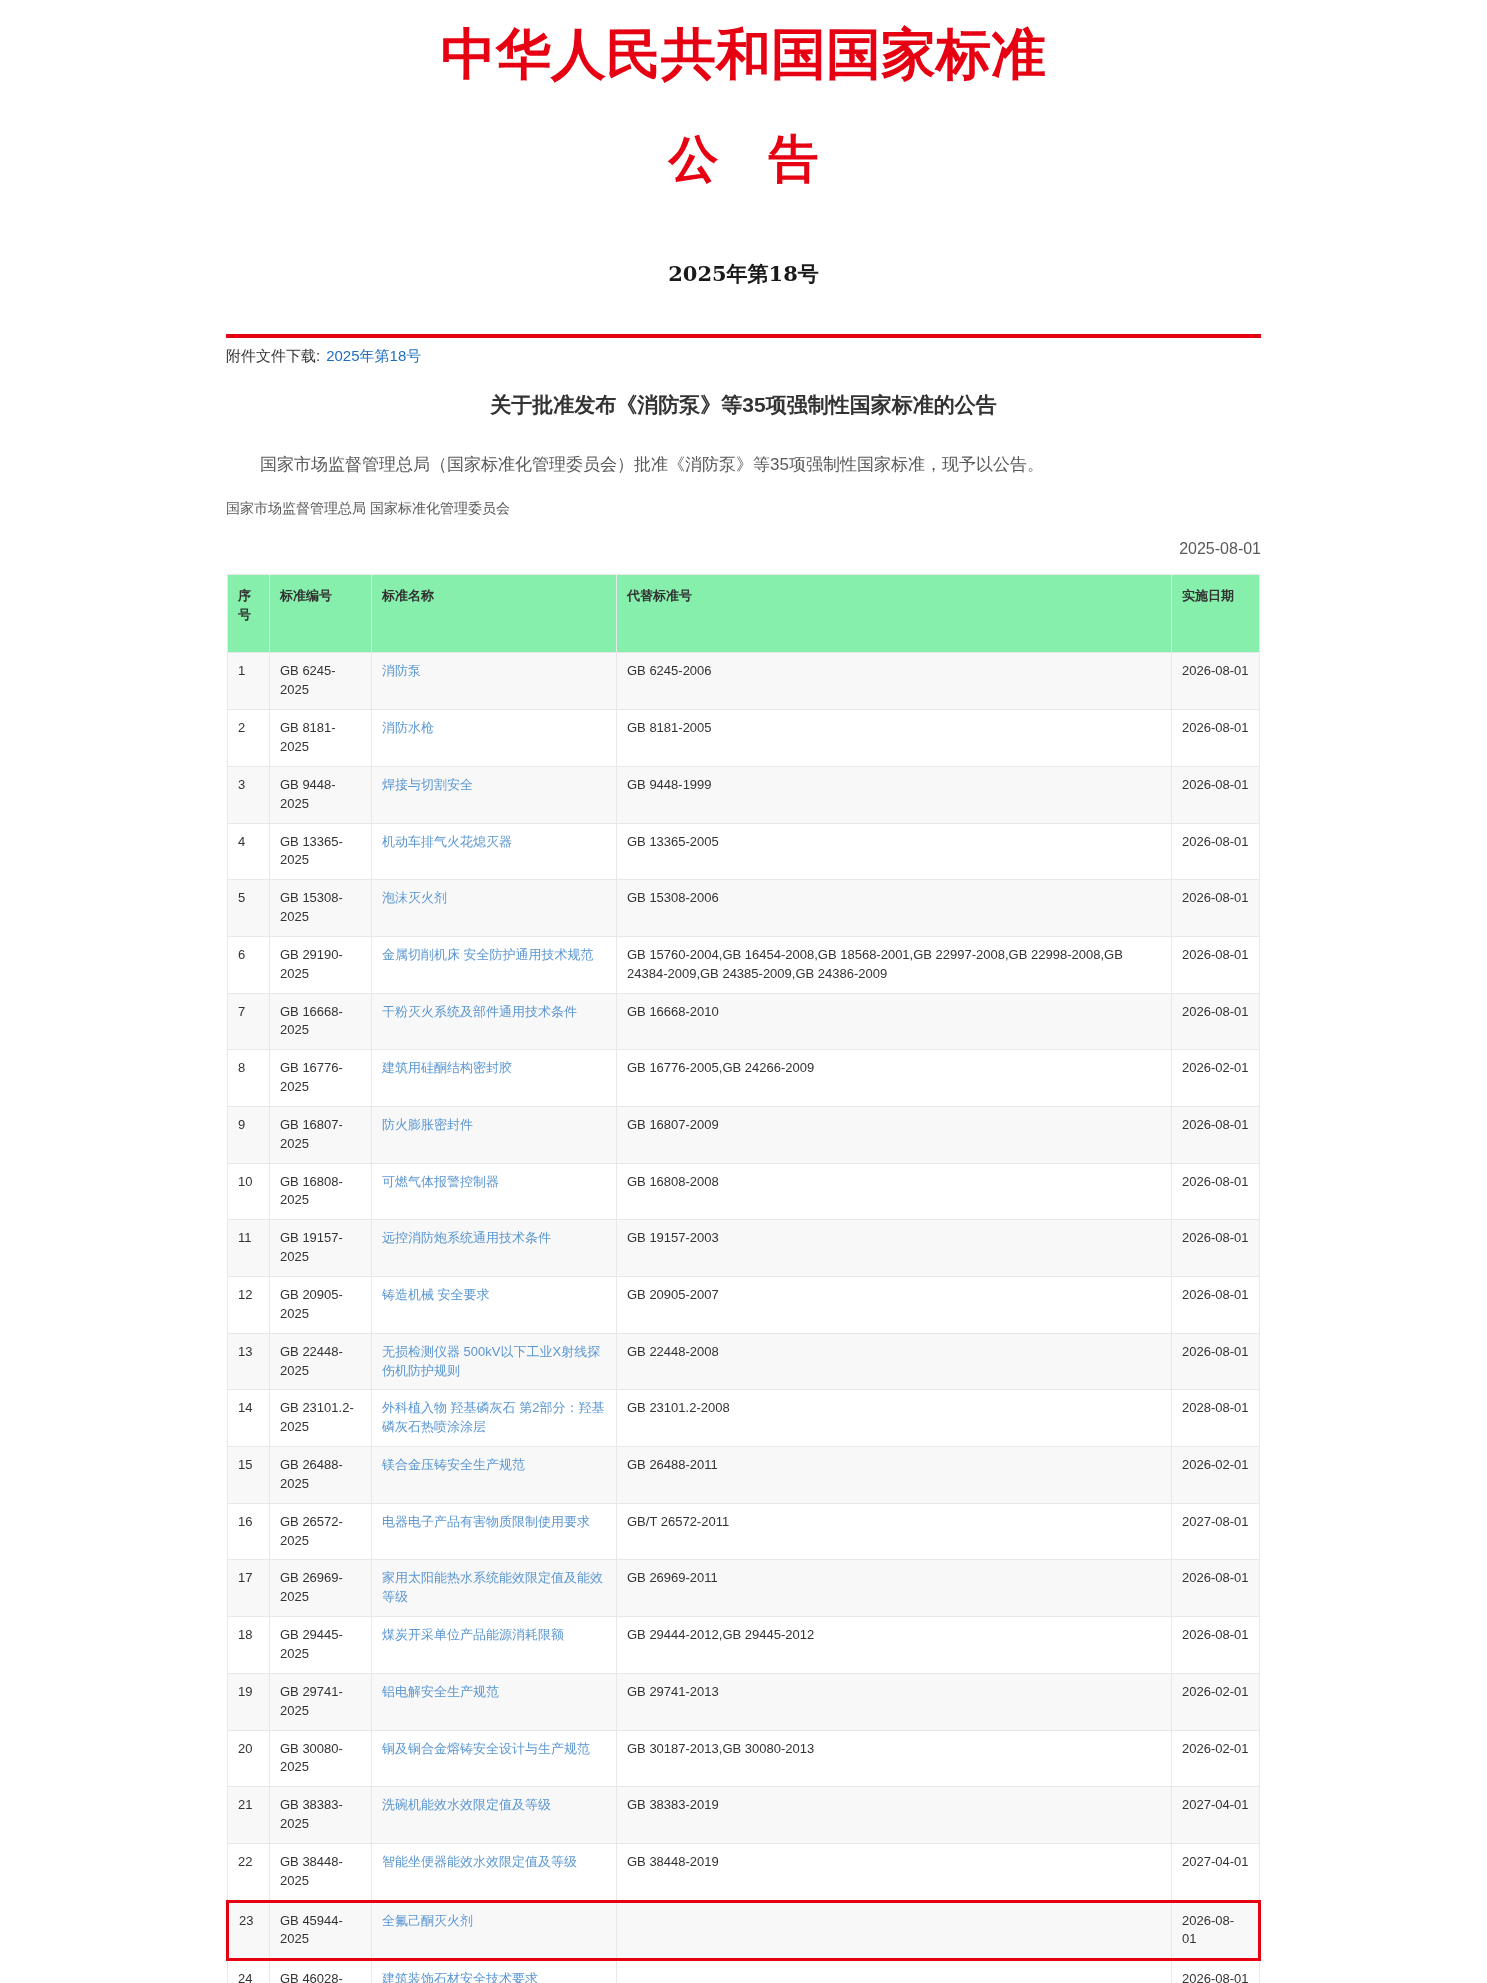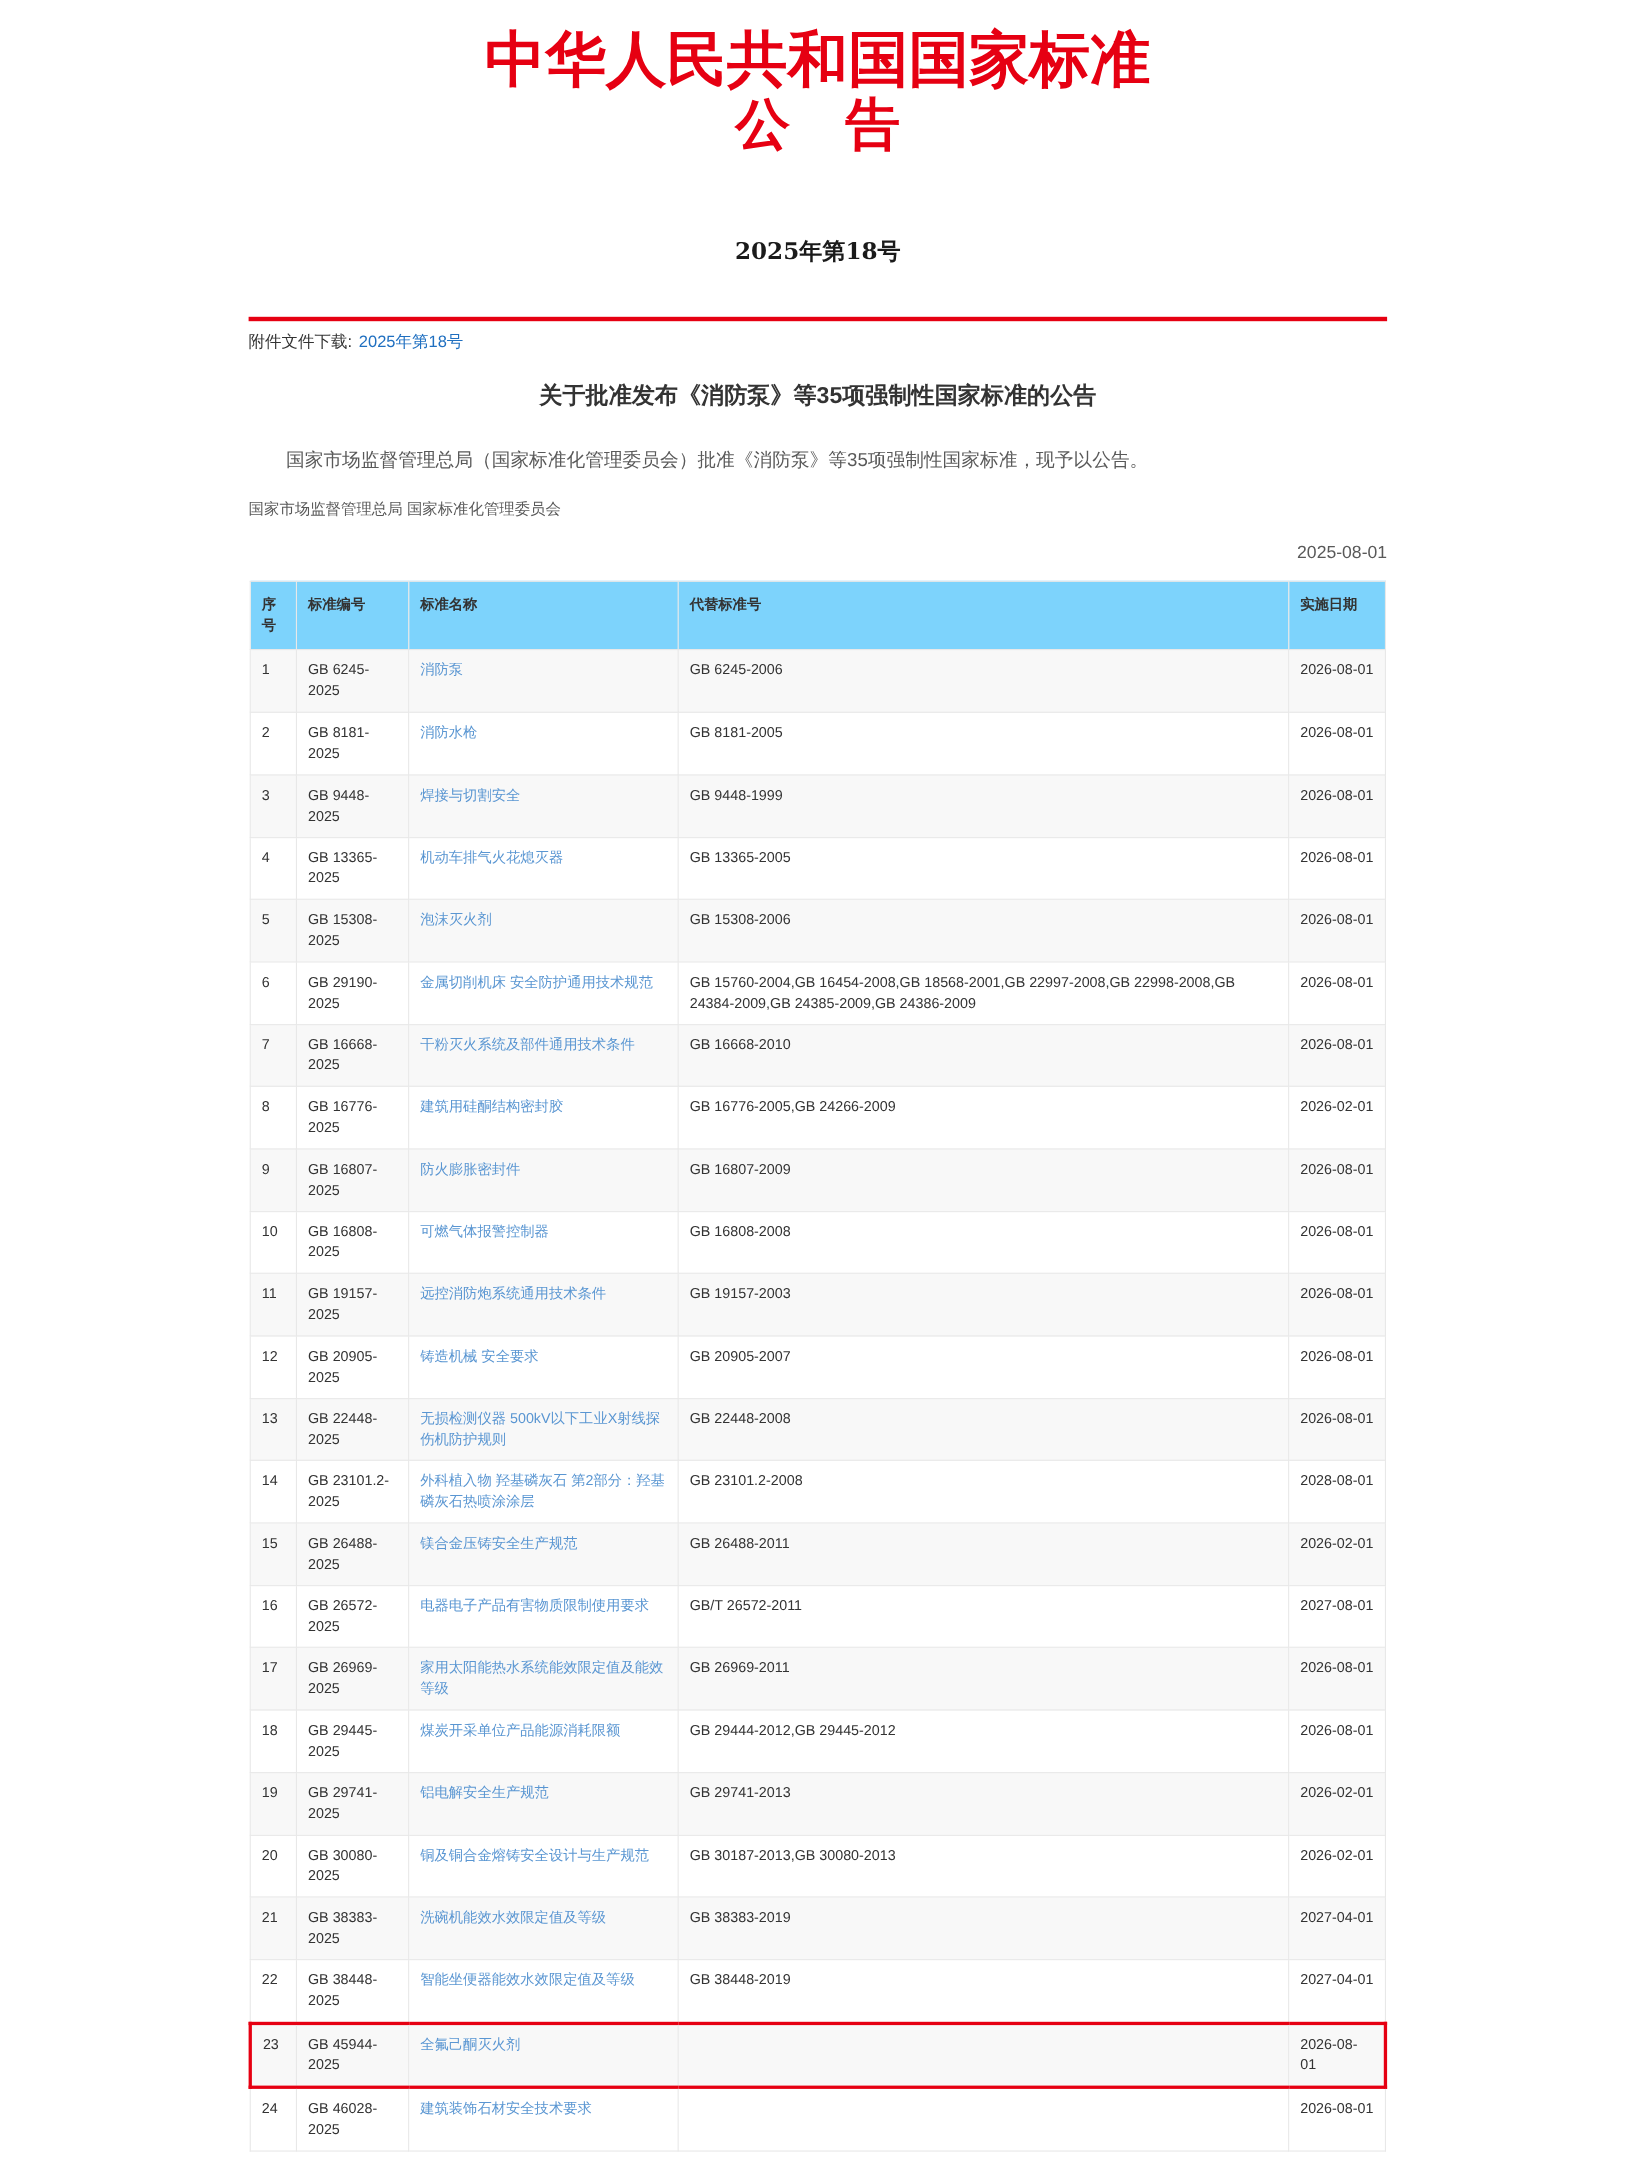--- a/index.html
+++ b/index.html
@@ -33,20 +33,21 @@
     color:var(--red);
     text-align:center;
   }
   .sub-title{
     font-family:"DejaVu Serif","Liberation Serif",serif;
     font-weight:bold;
     font-size:50px;
     line-height:1.1;
     color:var(--red);
     text-align:center;
+    margin-top:46px;
   }
   .issue-no{
     font-family:"DejaVu Serif","Liberation Serif",serif;
     font-weight:bold;
     font-size:21px;
     color:#1a1a1a;
     text-align:center;
     margin-top:74px;
   }
   .red-rule{
@@ -103,23 +104,23 @@
   table.standards td{
     border:1px solid var(--border);
     padding:9px 10px;
     text-align:left;
     vertical-align:top;
     line-height:1.45;
     word-wrap:break-word;
   }
   table.standards th{
     font-weight:bold;
-    background:#7dd3fc;
+    background:#86efac;
     padding-top:12px;
-    padding-bottom:12px;
+    padding-bottom:28px;
   }
   col.c-seq{width:42px;}
   col.c-code{width:102px;}
   col.c-name{width:245px;}
   col.c-rep{width:auto;}
   col.c-date{width:88px;}
   tr.odd td{background:var(--row-alt);}
   .std-link{
     color:var(--link-blue);
     text-decoration:none;

